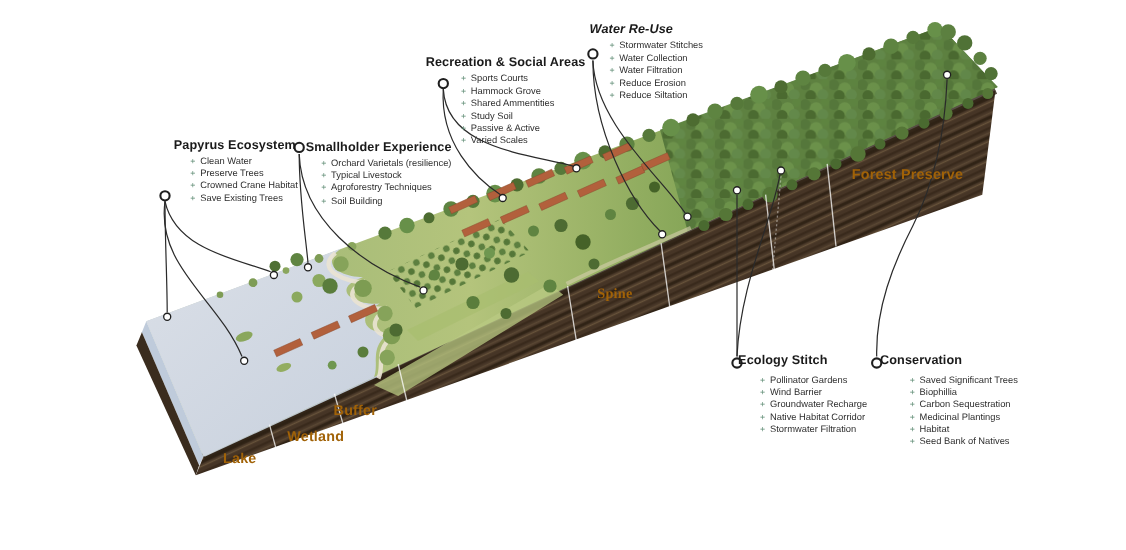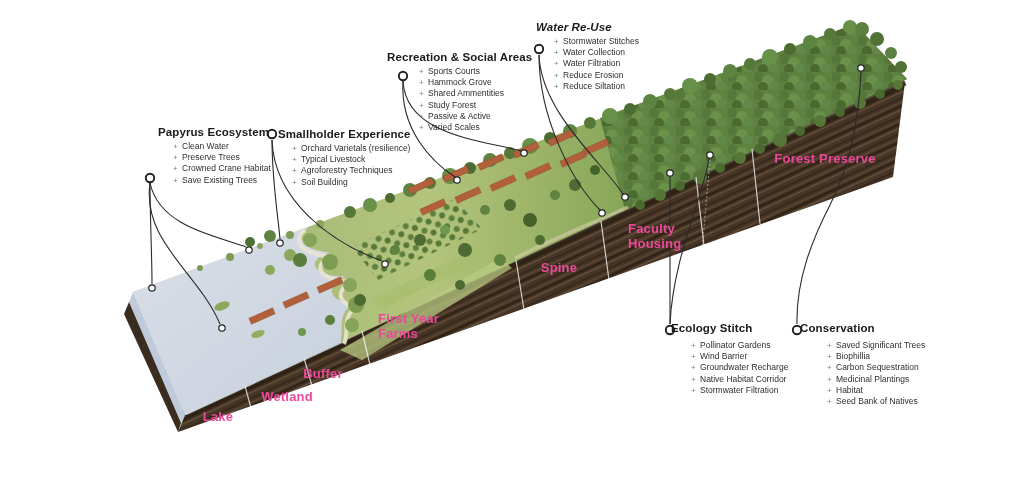--- a/index.html
+++ b/index.html
@@ -13,27 +13,27 @@
   .bm{width:9px;flex:0 0 9px;color:#5c8a72;font-size:8px;line-height:11.2px;}
   .bt{font-size:8.5px;color:#2e2e2e;white-space:nowrap;}
   
   .co-papyrus{left:140px;top:126px;}   .co-papyrus .co-title{margin-left:18px;}   .co-papyrus .co-items{margin-left:33px;}
   .co-small{left:260px;top:111px;}     .co-small .co-title{margin-left:18px;margin-top:17px;}     .co-small .co-items{margin-left:32px;}
   .co-recr{left:387px;top:51px;}       .co-recr .co-title{}      .co-recr .co-items{margin-left:32px;}
   .co-water{left:530px;top:21px;}      .co-water .co-title{margin-left:6px;font-style:italic;}      .co-water .co-items{margin-left:24px;}
   .co-ecol{left:661px;top:322px;}      .co-ecol .co-title{margin-left:10px;}      .co-ecol .co-items{margin-left:30px;margin-top:6px;}
   .co-cons{left:789px;top:322px;}      .co-cons .co-title{margin-left:11px;}      .co-cons .co-items{margin-left:38px;margin-top:6px;}
   
-  .slabel{position:absolute;color:#ec4899;font-weight:bold;font-size:13px;letter-spacing:.2px;
+  .slabel{position:absolute;color:#a16207;font-weight:bold;font-size:13px;letter-spacing:.2px;
           white-space:nowrap;transform:translate(-50%,-50%);}
   .sl-lake{left:218px;top:416px;text-align:center;}
   .sl-wetland{left:287px;top:396px;}
   .sl-buffer{left:323px;top:373px;}
   .sl-farms{left:378px;top:311px;transform:none;white-space:normal;width:84px;line-height:15px;}
-  .sl-spine{left:559px;top:267px;}
+  .sl-spine{left:559px;top:267px;font-family:Liberation Serif, serif;}
   .sl-faculty{left:628px;top:221px;transform:none;white-space:normal;width:70px;line-height:15px;}
   .sl-forest{left:825px;top:158px;}
 </style>
 </head>
 <body>
 
 <div class="stage">
 
 <svg width="1024" height="500" viewBox="0 0 1024 500">
   <defs>
@@ -307,21 +307,21 @@
         <div class="li">
           <span class="bm">+</span>
           <span class="bt">Hammock Grove</span>
         </div>
         <div class="li">
           <span class="bm">+</span>
           <span class="bt">Shared Ammentities</span>
         </div>
         <div class="li">
           <span class="bm">+</span>
-          <span class="bt">Study Forest</span>
+          <span class="bt">Study Soil</span>
         </div>
         <div class="li">
           <span class="bm">+</span>
           <span class="bt">Passive &amp; Active</span>
         </div>
         <div class="li">
           <span class="bm">+</span>
           <span class="bt">Varied Scales</span>
         </div>
       </div>
@@ -402,18 +402,16 @@
         <div class="li">
           <span class="bm">+</span>
           <span class="bt">Seed Bank of Natives</span>
         </div>
       </div>
 </div>
 
 <div class="slabel sl-lake">Lake</div>
 <div class="slabel sl-wetland">Wetland</div>
 <div class="slabel sl-buffer">Buffer</div>
-<div class="slabel sl-farms">First Year Farms</div>
 <div class="slabel sl-spine">Spine</div>
-<div class="slabel sl-faculty">Faculty Housing</div>
 <div class="slabel sl-forest">Forest Preserve</div>
 
 </div>
 
 </body></html>

